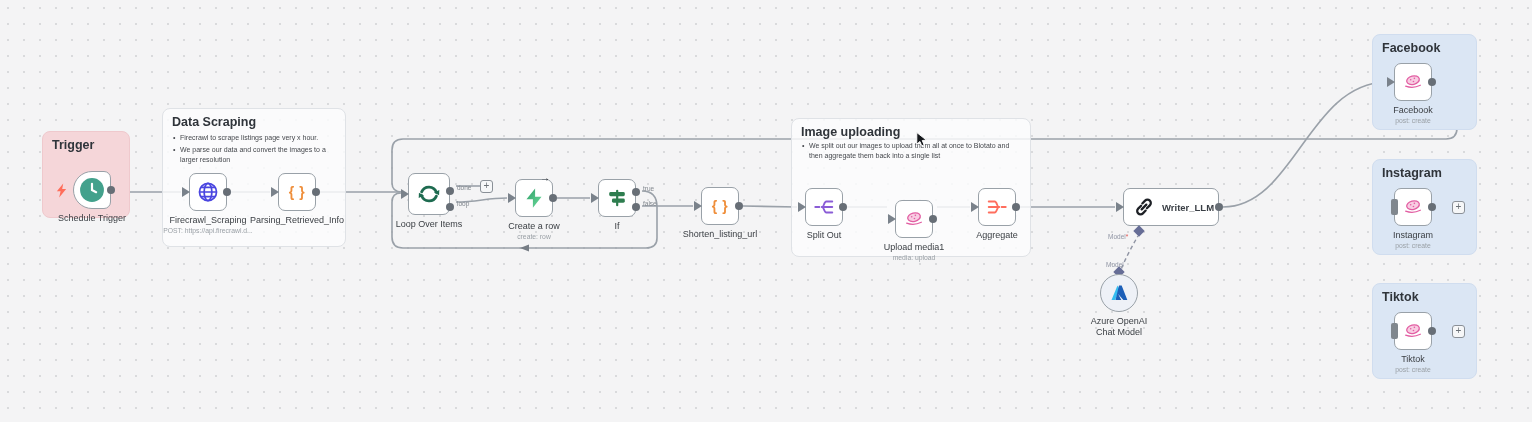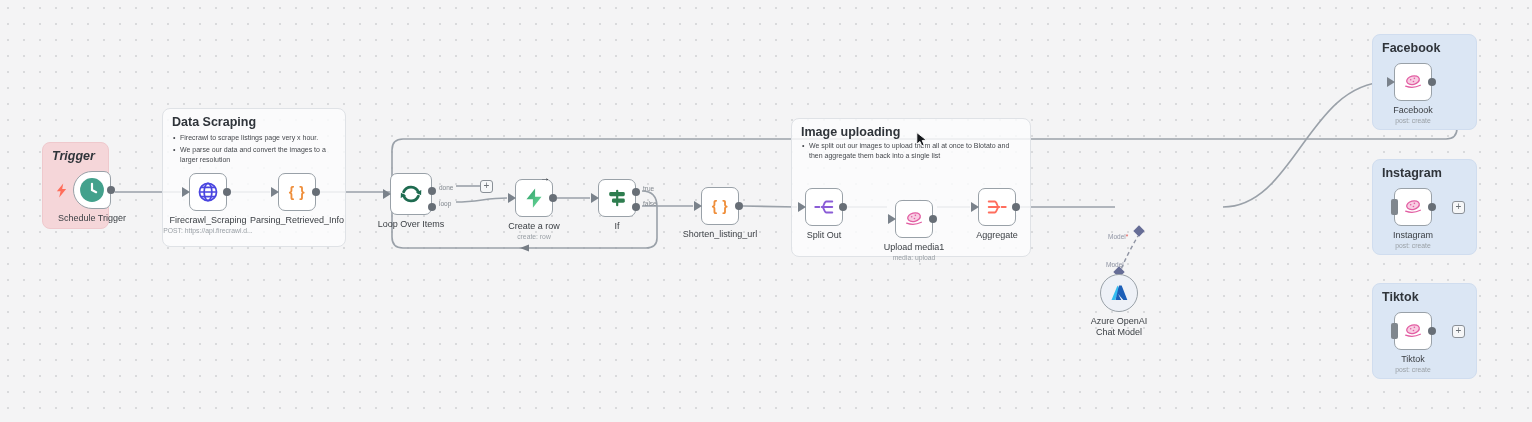--- a/index.html
+++ b/index.html
@@ -85,21 +85,21 @@
 
     <path class="w" d="M1436,82 L1446,82 Q1457,82 1457,93 L1457,128 Q1457,139 1446,139 L403,139 Q392,139 392,150 L392,183 Q392,192 402,192 L404,192"></path>
 
     <path class="w" d="M1436,207 H1451"></path>
 
     <path class="w" d="M1436,331 H1451"></path>
 
     <path class="dash" d="M1119,275 C1124,261 1131,248 1138,236"></path>
   </svg>
 
-  <div class="grp pink" style="left:42px;top:142px;width:67px;height:87px;font-style:italic;">
+  <div class="grp pink" style="left:42px;top:131px;width:88px;height:87px;">
     <div class="grp-title">Trigger</div>
   </div>
 
   <div class="grp note" style="left:162px;top:108px;width:184px;height:139px;">
     <div class="grp-title">Data Scraping</div>
     <ul class="grp-note-list" style="left:9px;top:24px;width:166px;">
       <li>Firecrawl to scrape listings page very x hour.</li>
       <li>We parse our data and convert the images to a larger resolution</li>
     </ul>
   </div>
@@ -148,21 +148,21 @@
     <div class="sub">POST: https://api.firecrawl.d...</div>
   </div>
 
   <div class="node" style="left:278px;top:173px;">
     <span class="braces">{ }</span>
     <span class="in"></span>
     <span class="out"></span>
     <div class="label">Parsing_Retrieved_Info</div>
   </div>
 
-  <div class="node big" style="left:390px;top:173px;">
+  <div class="node big" style="left:408px;top:173px;">
     <svg width="26" height="26" viewBox="0 0 24 24">
       <g stroke="#1e6b50" stroke-width="2.6" fill="none" stroke-linecap="round">
         <path d="M5.2 10 A7.3 7.3 0 0 1 18.8 10.5"></path>
         <path d="M18.8 14 A7.3 7.3 0 0 1 5.2 13.5"></path>
       </g>
       <polygon points="21.5,8.2 16.6,10.6 21.3,13.2" fill="#1e6b50"></polygon>
       <polygon points="2.5,15.8 7.4,13.4 2.7,10.8" fill="#1e6b50"></polygon>
     </svg>
     <span class="in"></span>
     <span class="out p1"></span>
@@ -250,20 +250,32 @@
         <path d="M3 12 H14"></path>
         <path d="M3 18 H9.5 C12 18 12 12 14 12"></path>
         <path d="M17 12 H21.5"></path>
       </g>
     </svg>
     <span class="in"></span>
     <span class="out"></span>
     <div class="label">Aggregate</div>
   </div>
 
+  <div class="node wide" style="left:1123px;top:188px;">
+    <svg width="20" height="20" viewBox="0 0 24 24">
+      <g stroke="#1d2025" stroke-width="2.7" fill="none" stroke-linecap="round">
+        <path d="M9.2 14.8 L14.8 9.2"></path>
+        <path d="M8.5 10.5 L5 14 a4 4 0 0 0 5.7 5.7 L14 16.3"></path>
+        <path d="M15.5 13.5 L19 10 a4 4 0 0 0 -5.7 -5.7 L10 7.7"></path>
+      </g>
+    </svg>
+    <span class="node-text">Writer_LLM</span>
+    <span class="in"></span>
+    <span class="out"></span>
+  </div>
   <div class="diamond" style="left:1135px;top:227px;"></div>
   <div class="tinylbl" style="left:1108px;top:233px;">
     <span>Model</span><span class="req">*</span>
   </div>
 
   <div class="tinylbl" style="left:1106px;top:261px;">Model</div>
   <div class="diamond" style="left:1115px;top:268px;"></div>
   <div class="node circle" style="left:1100px;top:274px;">
     <svg width="20" height="20" viewBox="0 0 24 24">
       <path d="M10.2 3 L3 20.5 H7.4 L12.4 7.2 Z" fill="#35bdf0"></path>

